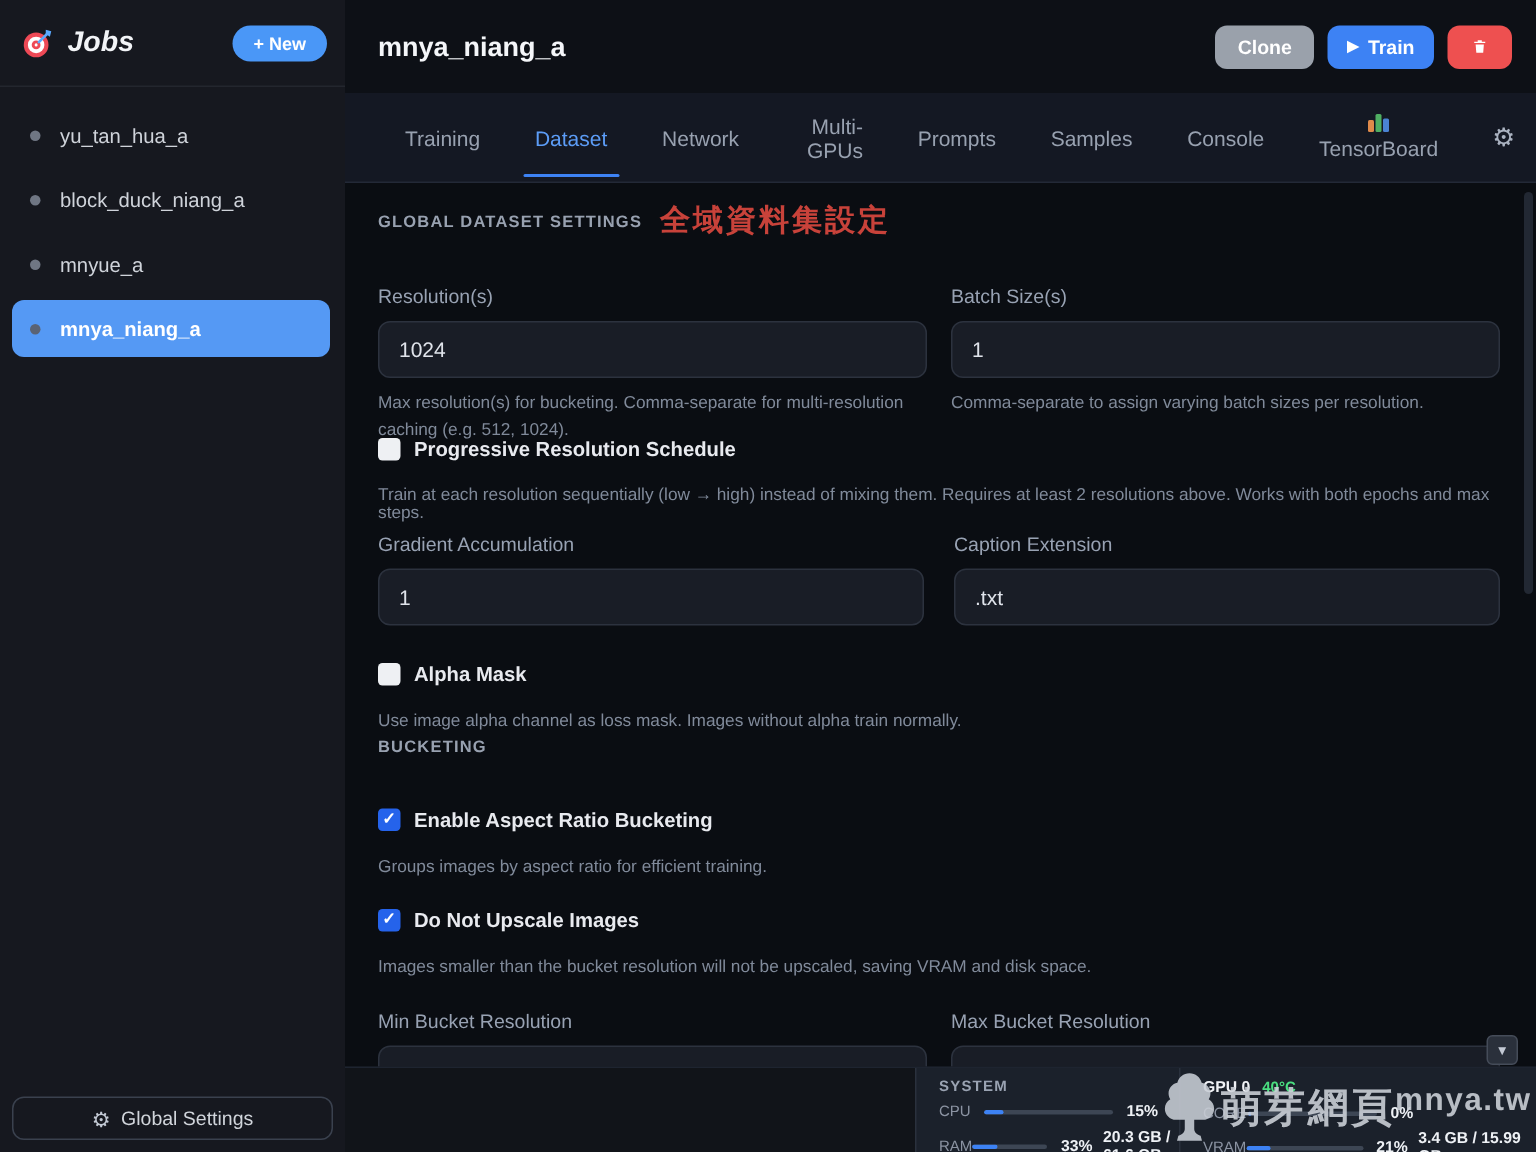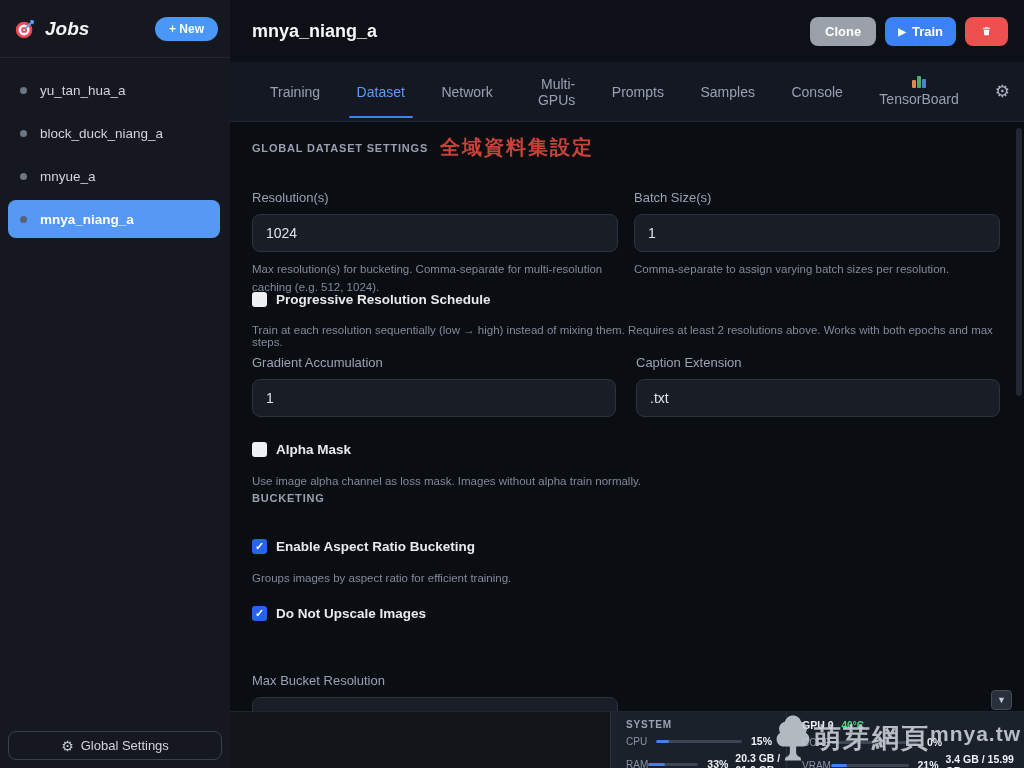--- a/index.html
+++ b/index.html
@@ -239,22 +239,27 @@
         <span class="cb-label">Enable Aspect Ratio Bucketing</span>
       </div>
       <div class="blk help-wide" style="top:450px;">Groups images by aspect ratio for efficient training.</div>
 
       <div class="blk cb-row" style="top:484px;">
         <span class="cb-box checked">
           <span class="cb-check">✓</span>
         </span>
         <span class="cb-label">Do Not Upscale Images</span>
       </div>
+      <div class="blk help-wide" style="top:517px;">Images smaller than the bucket resolution will not be upscaled, saving VRAM and disk space.</div>
 
       <div class="blk two-col" style="top:551px;">
+        <div class="col">
+          <div class="field-label">Min Bucket Resolution</div>
+          <input class="text-input" style="">
+        </div>
         <div class="col">
           <div class="field-label">Max Bucket Resolution</div>
           <input class="text-input" style="">
         </div>
       </div>
     </div>
 
     <div class="scrolldown-btn">
       <span>▼</span>
     </div>

